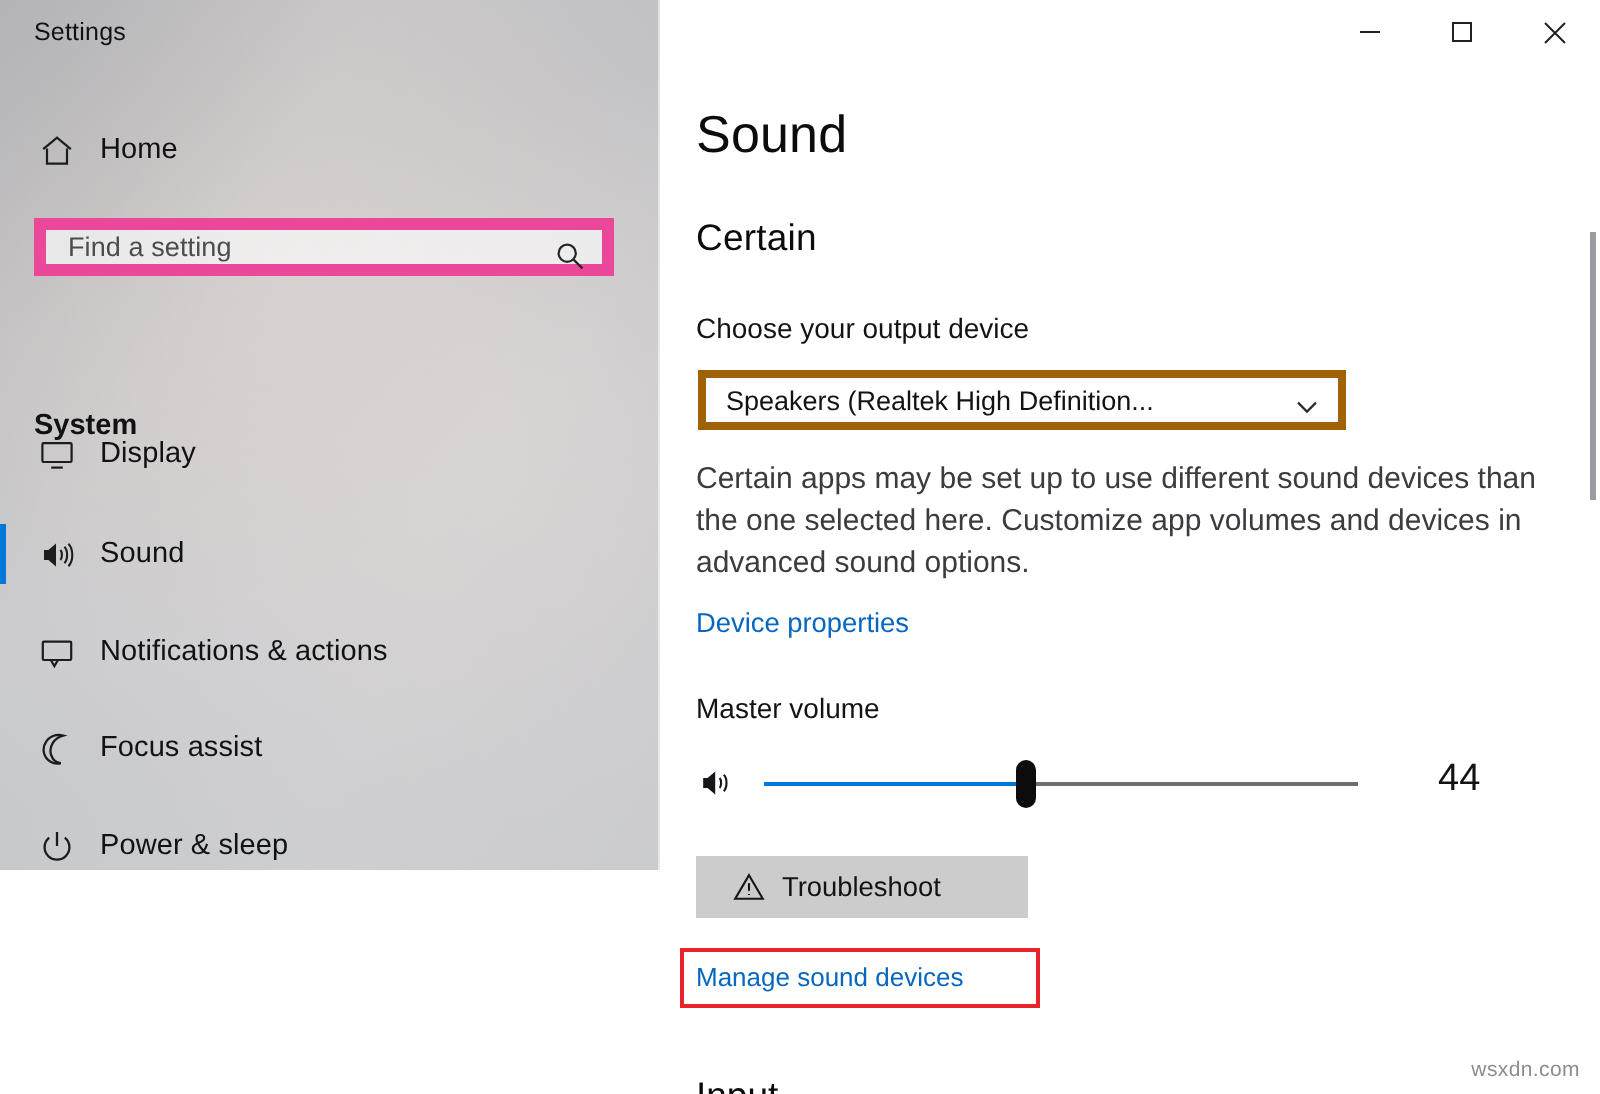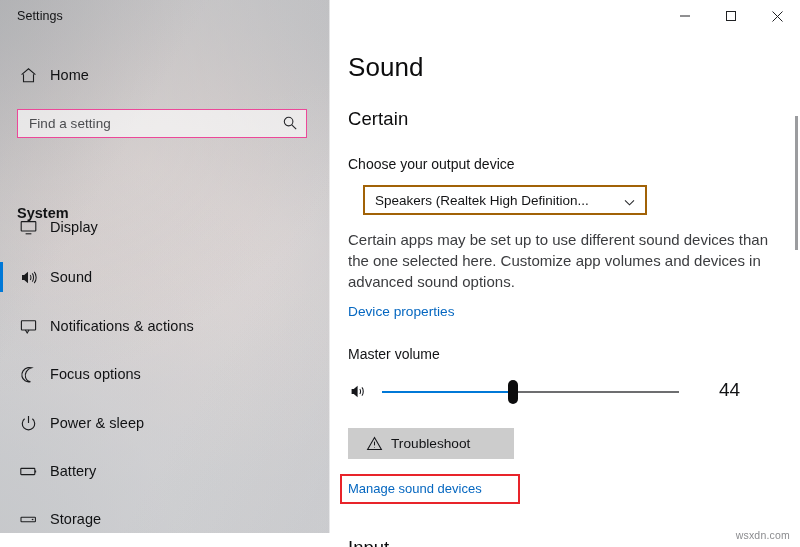--- a/index.html
+++ b/index.html
@@ -20,21 +20,21 @@
     height: 547px;
     overflow: hidden;
     background: #ffffff;
   }
 
   
   #sidebar {
     position: absolute;
     left: 0; top: 0;
     width: 330px;
-    height: 533px;
+    height: 435px;
     overflow: hidden;
     background: #c9cacc;
   }
   .blur-layer {
     position: absolute;
     inset: -80px;
     pointer-events: none;
   }
   .bl1 {
     background:
@@ -106,21 +106,21 @@
 
   #home-row { top: 60px; }
 
   #search-box {
     position: absolute;
     left: 17px; top: 109px;
     width: 290px;
     height: 29px;
     box-sizing: border-box;
     background: rgba(255,255,255,0.62);
-    border: 1px solid #ec4899;
+    border: 6px solid #ec4899;
     display: flex;
     align-items: center;
   }
   #search-input-text {
     position: absolute;
     left: 11px;
     font-size: 13.5px;
     color: #4b4c4f;
     letter-spacing: 0.05px;
   }
@@ -183,26 +183,26 @@
   }
   #choose-label {
     position: absolute;
     left: 17px; top: 156px;
     font-size: 14px;
     color: #121315;
   }
 
   #output-dropdown {
     position: absolute;
-    left: 32px; top: 185px;
-    width: 284px;
+    left: 18px; top: 185px;
+    width: 324px;
     height: 30px;
     box-sizing: border-box;
     background: #ffffff;
-    border: 2px solid #a16207;
+    border: 4px solid #a16207;
     display: flex;
     align-items: center;
   }
   #output-dropdown-value {
     position: absolute;
     left: 10px;
     font-size: 13.5px;
     color: #121315;
     white-space: nowrap;
   }
@@ -410,21 +410,21 @@
         </span>
         <span class="nav-lbl">Notifications &amp; actions</span>
       </div>
 
       <div class="nav-row" style="top:359px;">
         <span class="nav-ico">
           <svg width="19" height="19" viewBox="0 0 19 19" fill="none" stroke="currentColor" stroke-width="1.15">
             <path d="M12.6 2.8 C8.0 4.0 5.2 8.4 6.6 12.6 C7.4 15.0 9.4 16.4 11.4 16.6 C7.6 17.6 3.9 15.1 3.0 11.5 C2.0 7.4 4.9 3.4 9.0 2.6 C10.2 2.4 11.5 2.5 12.6 2.8 Z"></path>
           </svg>
         </span>
-        <span class="nav-lbl">Focus options</span>
+        <span class="nav-lbl">Focus assist</span>
       </div>
 
       <div class="nav-row" style="top:408px;">
         <span class="nav-ico">
           <svg width="19" height="19" viewBox="0 0 19 19" fill="none" stroke="currentColor" stroke-width="1.15">
             <path d="M5.6 4.8 A6.2 6.2 0 1 0 13.4 4.8"></path>
             <path d="M9.5 2.0 V9.0"></path>
           </svg>
         </span>
         <span class="nav-lbl">Power &amp; sleep</span>

